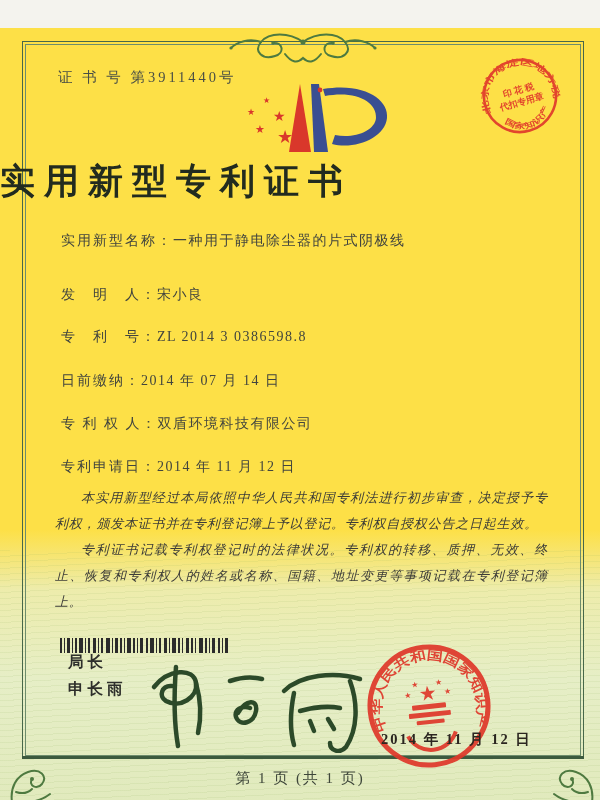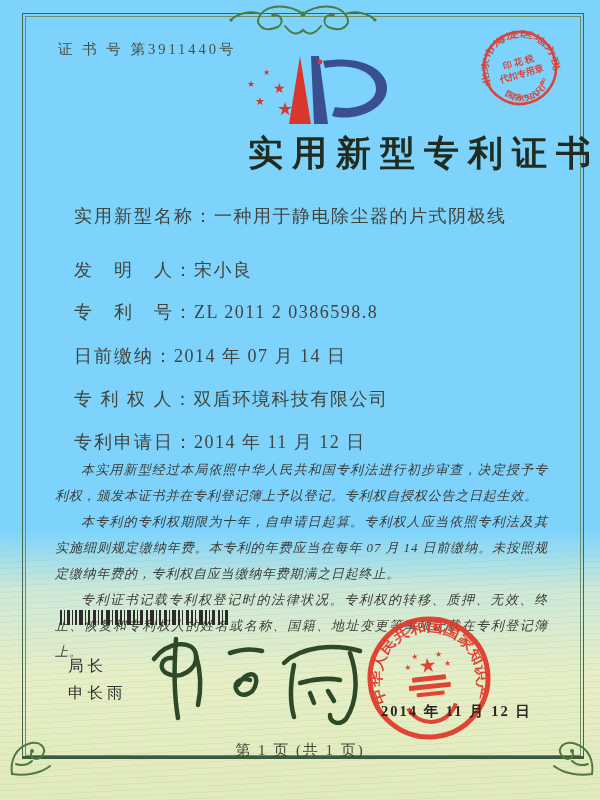--- a/index.html
+++ b/index.html
@@ -4,21 +4,22 @@
 <style>
   * { margin:0; padding:0; box-sizing:border-box; }
   html,body { width:600px; height:800px; }
   body {
     font-family: "Liberation Serif", "DejaVu Serif", serif;
     background:#f4f3ee;
     position:relative; overflow:hidden;
   }
   .page {
     position:absolute; inset:0;
-    background:#7dd3fc;
+    background:#fde047;
+    margin-top:28px;
   }
   
   .wash {
     position:absolute; left:0; right:0; bottom:0; height:270px;
     background:linear-gradient(180deg,
       rgba(232,240,205,0) 0%,
       rgba(232,240,205,.75) 22%,
       #e6eec6 55%,
       #e1eabd 100%);
     pointer-events:none;
@@ -45,42 +46,42 @@
   .abs { position:absolute; }
 
   .cert-no {
     left:58px; top:40px;
     font-size:14.5px; letter-spacing:3px; color:#4a4f45;
   }
   .logo { left:237px; top:53px; width:160px; height:74px; }
   .tax-stamp { left:476px; top:24px; width:88px; height:88px; transform:rotate(-16deg); opacity:.92; }
 
   .title {
-    left:0; right:0; top:130px; text-align:right;
+    left:0; right:0; top:130px; text-align:left;
     font-size:35px; font-weight:bold; color:#222b1f;
     letter-spacing:9px;
   }
 
   .fields { left:57px; top:200px; right:40px; }
   .field-row {
-    position:absolute; left:17px; white-space:nowrap;
-    font-size:18px; color:#42453e; letter-spacing:1.5px;
+    position:absolute; left:4px; white-space:nowrap;
+    font-size:14px; color:#42453e; letter-spacing:1.5px;
   }
   .field-row .lbl { letter-spacing:2px; }
 
   .body-text {
     left:55px; right:52px; top:457px;
     font-size:13px; line-height:26px; color:#3c3c38;
     font-style:italic; text-align:justify;
   }
   .body-text p { text-indent:2em; letter-spacing:.8px; }
 
   .barcode { left:60px; top:610px; width:170px; height:15px; }
 
-  .signer { left:68px; top:652px; font-size:15.5px; color:#2e2f2b; letter-spacing:4px; line-height:27px; font-weight:normal; }
+  .signer { left:68px; top:620px; font-size:15.5px; color:#2e2f2b; letter-spacing:4px; line-height:27px; font-weight:bold; }
   .signature { left:138px; top:625px; width:235px; height:100px; }
 
   .seal { left:363px; top:612px; width:132px; height:132px; transform:rotate(-6deg); opacity:.93; }
   .seal-date {
     left:381px; top:702px; font-size:14.5px; font-weight:bold;
     color:#2b2620; letter-spacing:2px; z-index:5;
   }
 
   .footer {
     left:0; right:0; top:741px; text-align:center;
@@ -167,29 +168,28 @@
       <text x="26" y="22" font-size="8">★</text>
       <circle cx="83" cy="9" r="2.4"></circle>
     </g>
   </svg>
 
   <div class="abs title">实用新型专利证书</div>
 
   <div class="abs fields">
     <div class="field-row" style="top:4px"><span class="lbl">实用新型名称：</span><span>一种用于静电除尘器的片式阴极线</span></div>
     <div class="field-row" style="top:58px"><span class="lbl">发　明　人：</span><span>宋小良</span></div>
-    <div class="field-row" style="top:100px"><span class="lbl">专　利　号：</span><span>ZL 2011 2 0386598.8</span></div>
+    <div class="field-row" style="top:100px"><span class="lbl">专　利　号：</span><span>ZL 2014 3 0386598.8</span></div>
     <div class="field-row" style="top:144px"><span class="lbl">日前缴纳：</span><span>2014 年 07 月 14 日</span></div>
     <div class="field-row" style="top:187px"><span class="lbl">专 利 权 人：</span><span>双盾环境科技有限公司</span></div>
     <div class="field-row" style="top:230px"><span class="lbl">专利申请日：</span><span>2014 年 11 月 12 日</span></div>
   </div>
 
   <div class="abs body-text">
     <p>本实用新型经过本局依照中华人民共和国专利法进行初步审查，决定授予专利权，颁发本证书并在专利登记簿上予以登记。专利权自授权公告之日起生效。</p>
-    <p>本专利的专利权期限为十年，自申请日起算。专利权人应当依照专利法及其实施细则规定缴纳年费。本专利的年费应当在每年 07 月 14 日前缴纳。未按照规定缴纳年费的，专利权自应当缴纳年费期满之日起终止。</p>
     <p>专利证书记载专利权登记时的法律状况。专利权的转移、质押、无效、终止、恢复和专利权人的姓名或名称、国籍、地址变更等事项记载在专利登记簿上。</p>
   </div>
 
   <svg class="abs barcode" viewBox="0 0 170 15" preserveAspectRatio="none">
     <g fill="#2b2b2b">
       <rect x="0" width="2" height="15"></rect>
         <rect x="4" width="1" height="15"></rect>
         <rect x="7" width="3" height="15"></rect>
       <rect x="12" width="1" height="15"></rect>
         <rect x="15" width="2" height="15"></rect>

